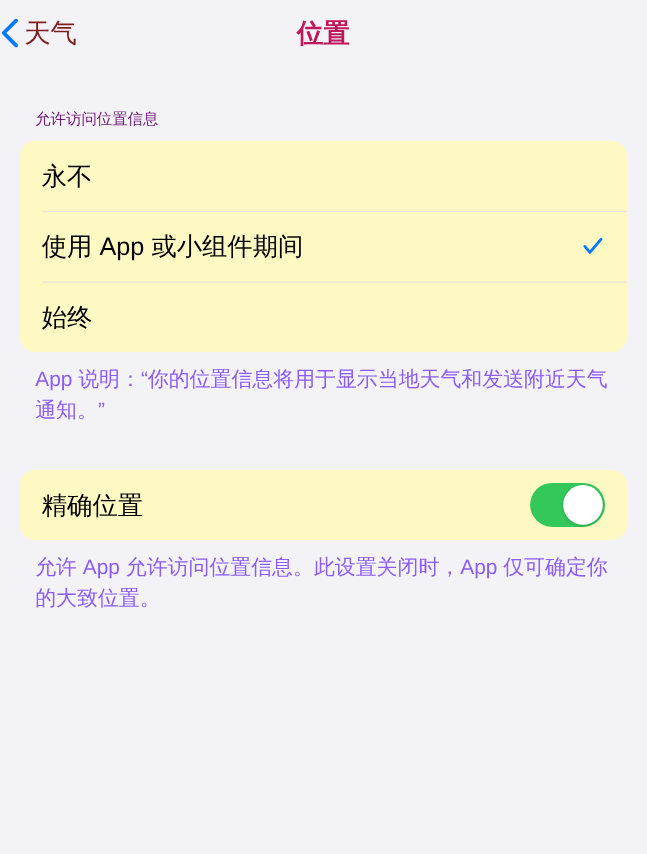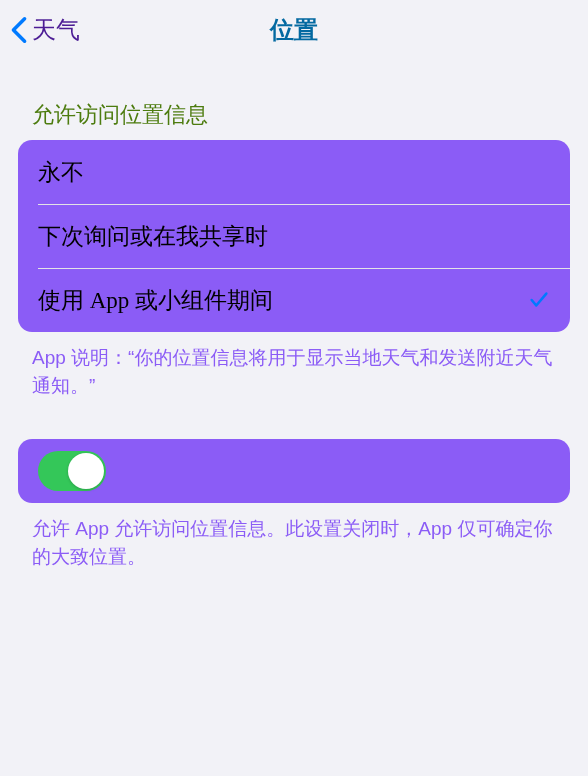--- a/index.html
+++ b/index.html
@@ -18,51 +18,49 @@
     .navbar {
       height: 60px;
       display: flex;
       align-items: center;
       position: relative;
       background: #f2f2f7;
     }
     .back-button {
       display: flex;
       align-items: center;
-      color: #4c1d95;
+      color: #7f1d1d;
       font-size: 24px;
-      padding-left: 10px;
       cursor: pointer;
     }
     .back-chevron {
       width: 18px;
       height: 28px;
       margin-right: 4px;
     }
     .navbar-title {
       position: absolute;
       left: 0;
       right: 0;
       text-align: center;
       font-size: 24px;
       font-weight: 600;
-      color: #0369a1;
+      color: #be185d;
       pointer-events: none;
     }
     .section-header {
       padding: 40px 32px 10px 32px;
-      font-size: 22px;
-      color: #4d7c0f;
+      font-size: 14px;
+      color: #701a75;
     }
     .group {
-      background: #8b5cf6;
+      background: #fef9c3;
       margin: 0 18px;
       border-radius: 14px;
       overflow: hidden;
-      font-family: Liberation Serif, serif;
     }
     .row {
       display: flex;
       align-items: center;
       justify-content: space-between;
       min-height: 64px;
       padding: 0 20px;
       font-size: 23px;
       color: #000;
       position: relative;
@@ -130,35 +128,36 @@
   <div class="navbar-title">位置</div>
 </div>
 
 <div class="section-header">允许访问位置信息</div>
 
 <div class="group">
   <div class="row">
     <span class="row-label">永不</span>
   </div>
   <div class="row">
-    <span class="row-label">下次询问或在我共享时</span>
-  </div>
-  <div class="row">
     <span class="row-label">使用 App 或小组件期间</span>
     <svg class="checkmark" viewBox="0 0 24 24" fill="none">
       <path d="M4 12 L9 18 L20 5" stroke="#007aff" stroke-width="2.8" stroke-linecap="round" stroke-linejoin="round"></path>
     </svg>
+  </div>
+  <div class="row">
+    <span class="row-label">始终</span>
   </div>
 </div>
 
 <div class="section-footer">App 说明：“你的位置信息将用于显示当地天气和发送附近天气通知。”</div>
 
 <div class="spacer"></div>
 
 <div class="group">
   <div class="row">
+    <span class="row-label">精确位置</span>
     <div class="toggle on">
       <div class="toggle-knob"></div>
     </div>
   </div>
 </div>
 
 <div class="section-footer">允许 App 允许访问位置信息。此设置关闭时，App 仅可确定你的大致位置。</div>
 
 </body></html>

